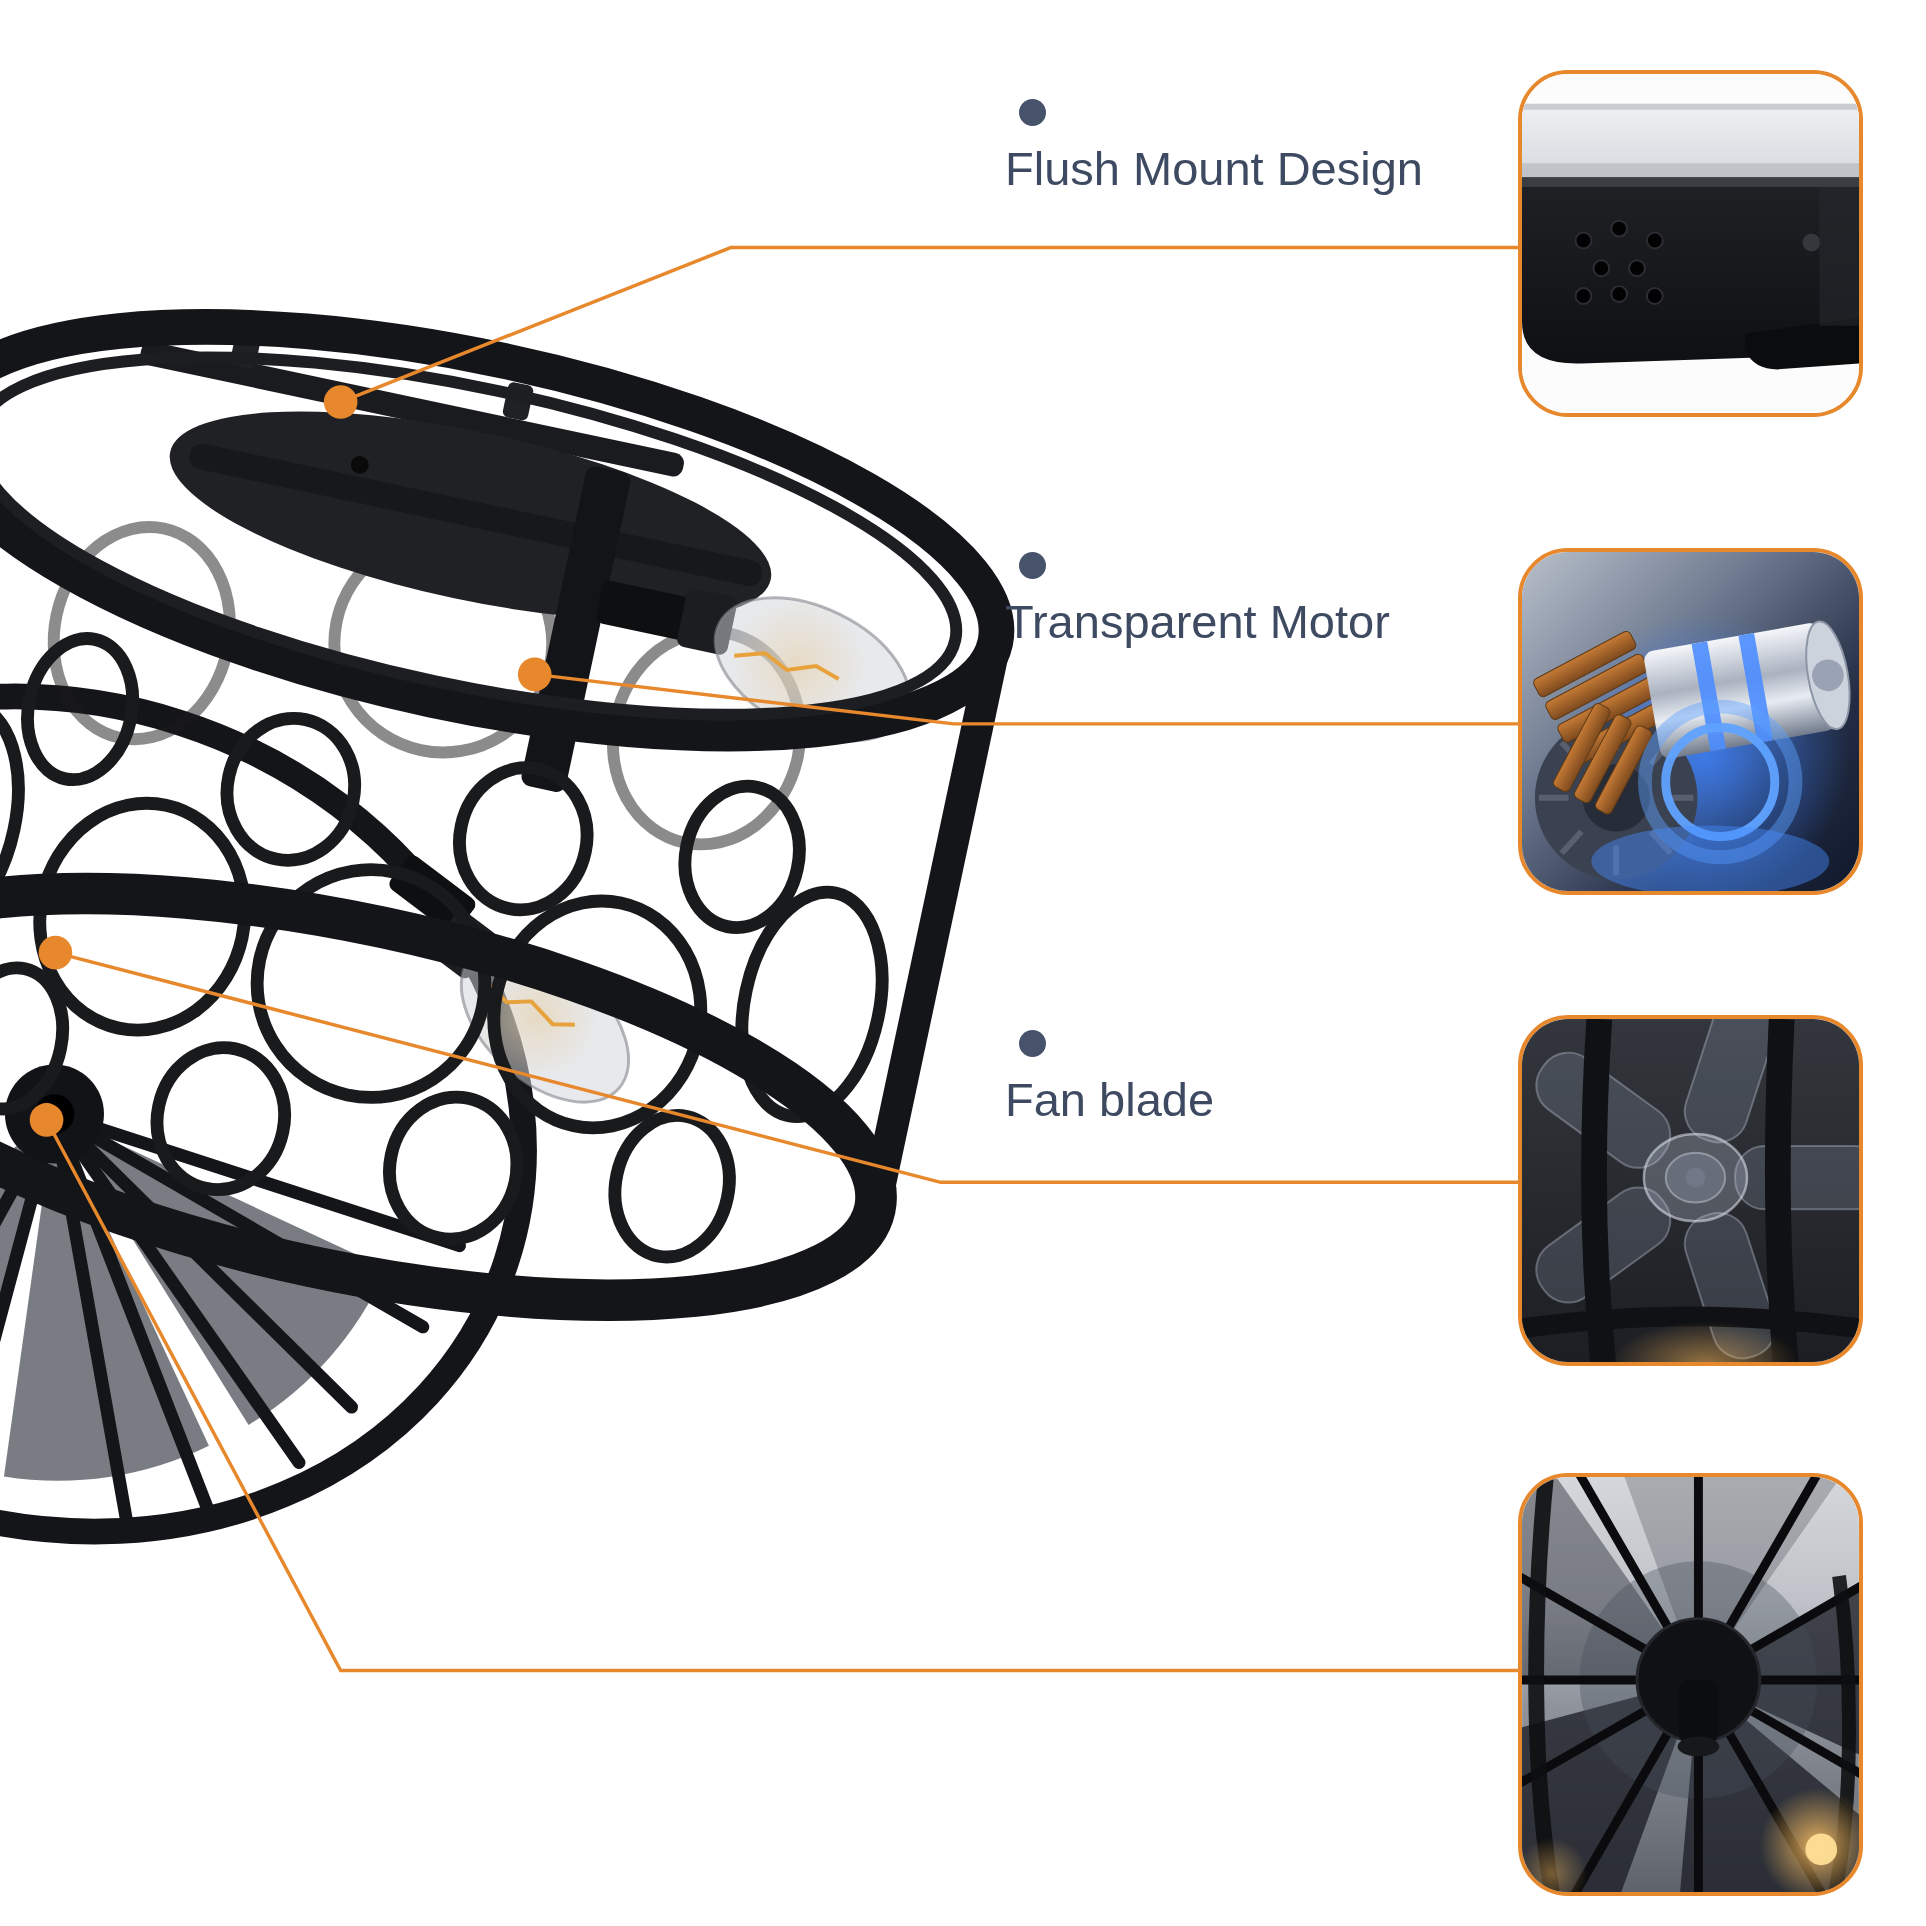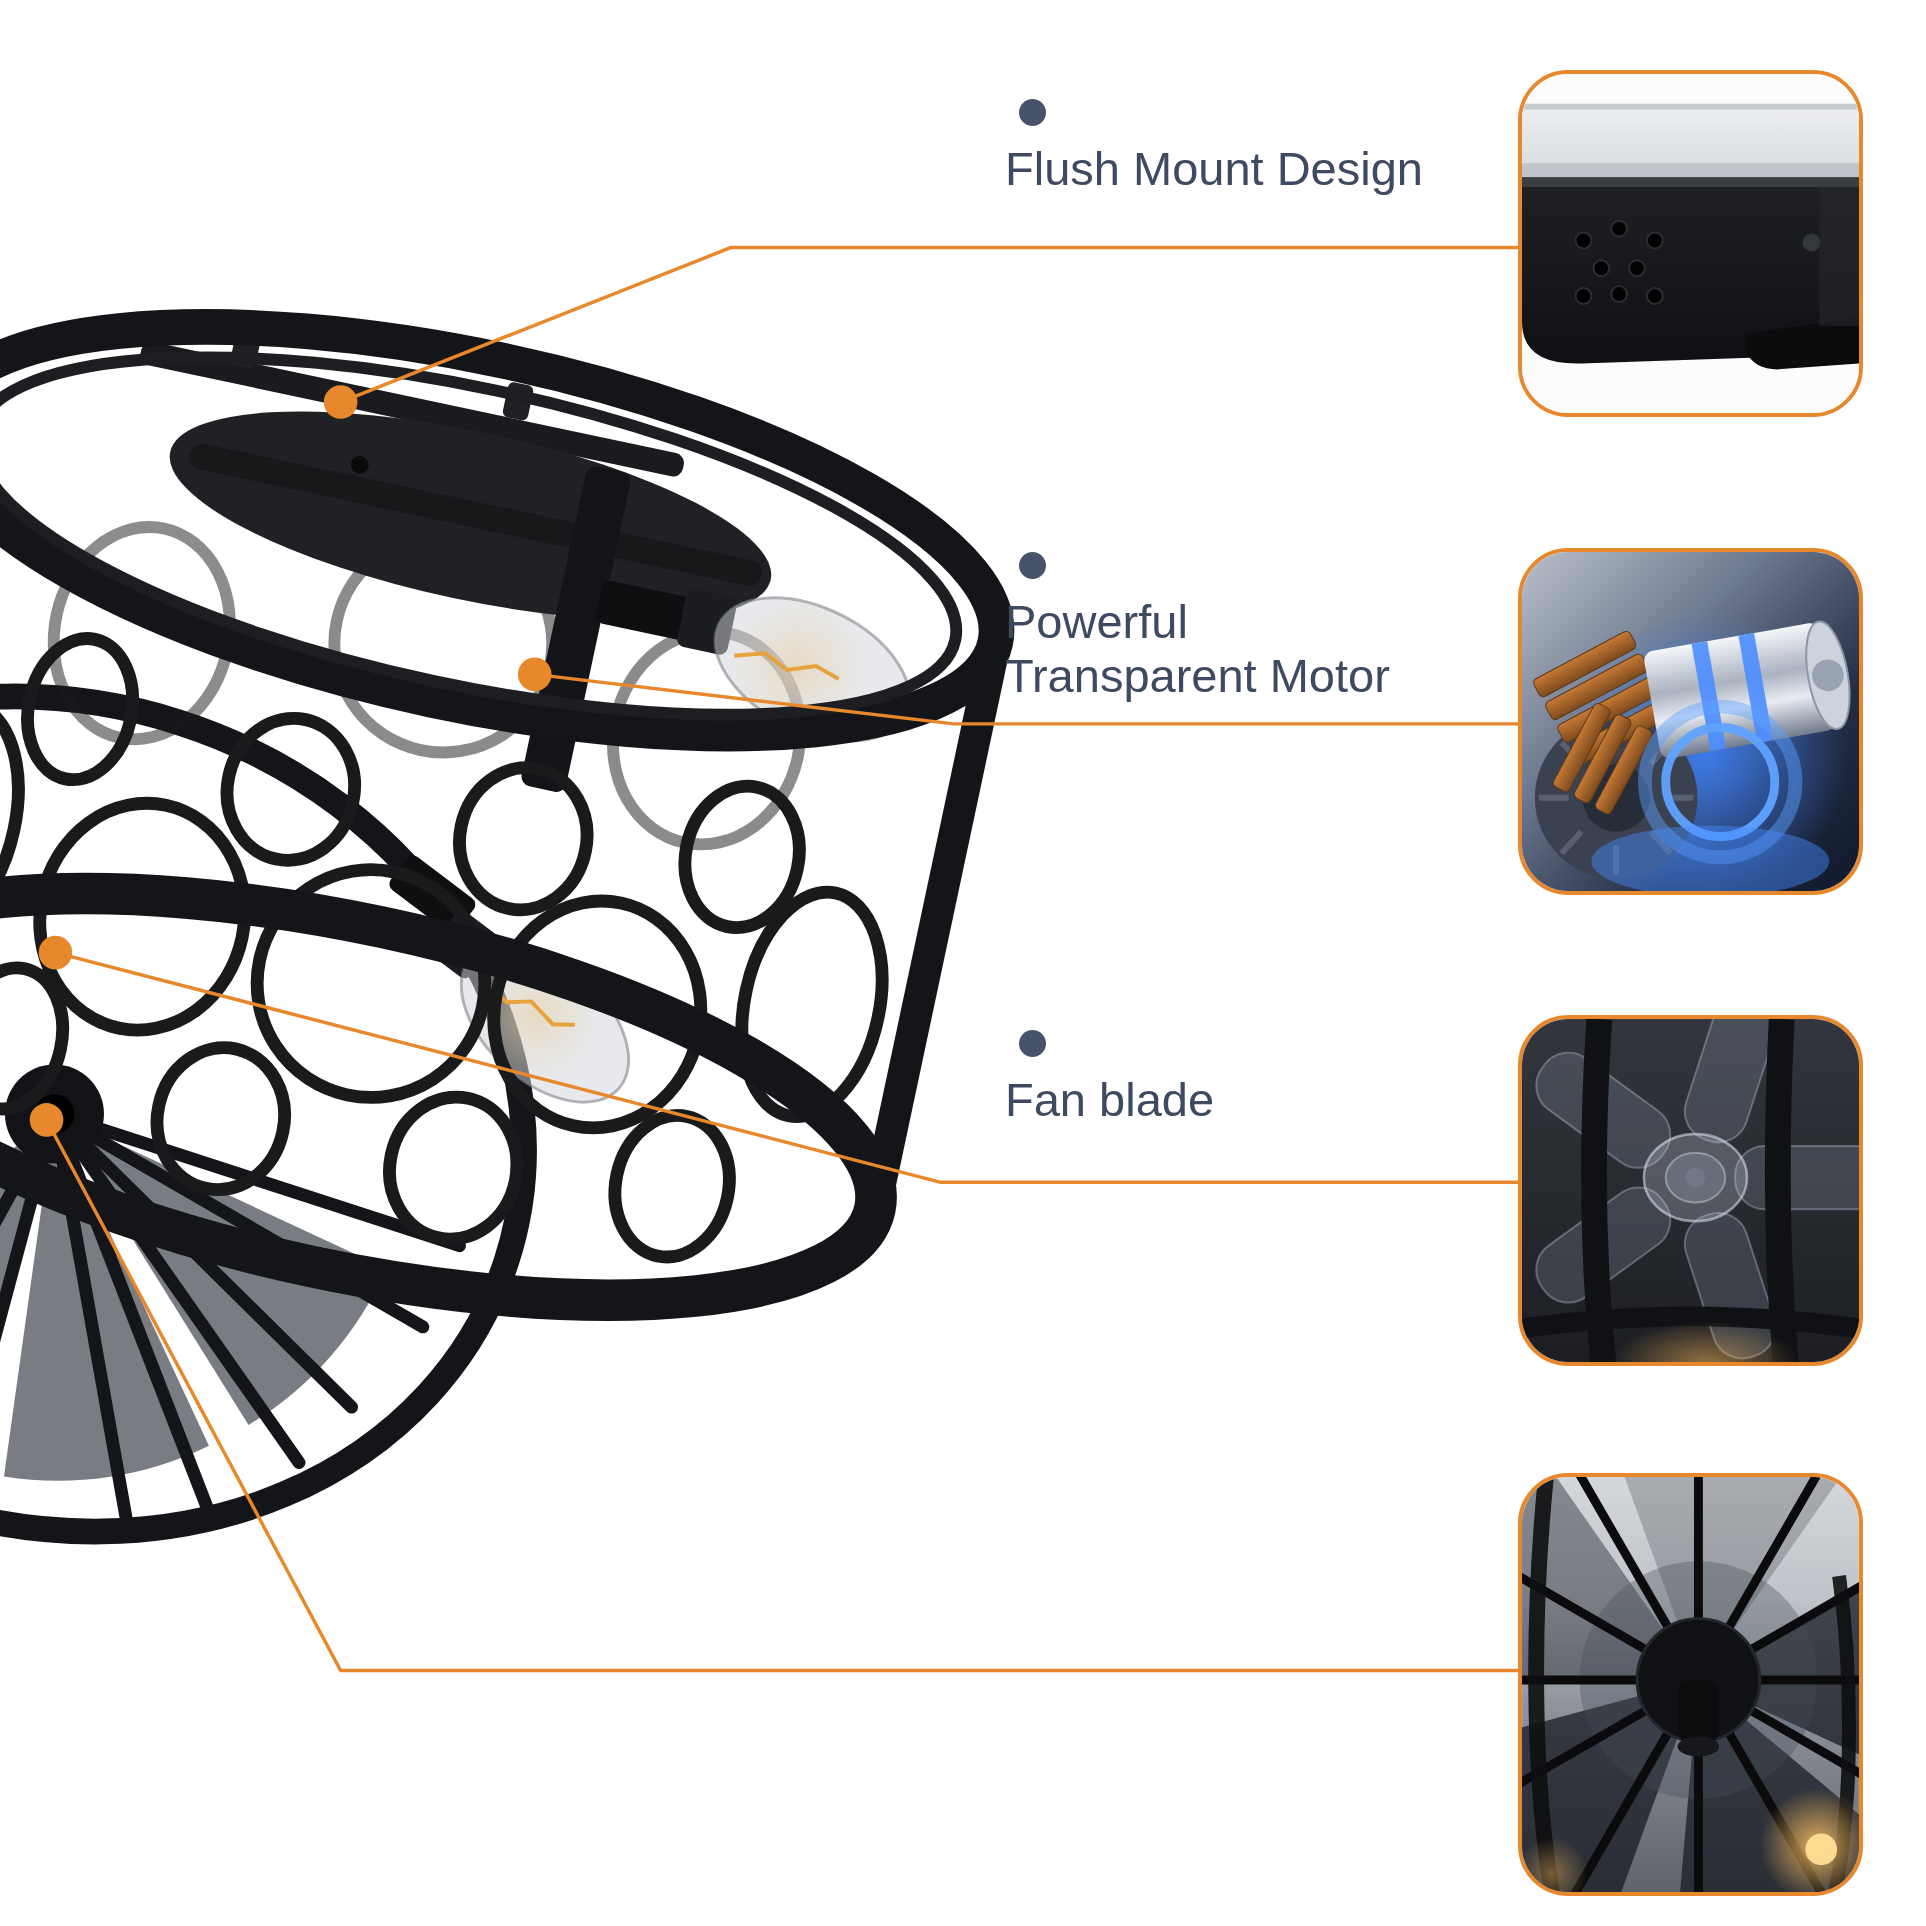--- a/index.html
+++ b/index.html
@@ -1,21 +1,21 @@
 <!DOCTYPE html>
 <html><head>
 <meta charset="utf-8">
 <style>
   html,body{margin:0;padding:0;}
   body{
     width:1927px;height:1927px;background:#ffffff;
     font-family:"Liberation Sans", sans-serif;
     position:relative;overflow:hidden;
   }
-  .canvas{position:relative;width:1880px;height:1927px;}
+  .canvas{position:relative;width:1880px;height:1927px;text-align:center;}
   .art-layer{position:absolute;left:0;top:0;width:1927px;height:1927px;}
   .callout{position:absolute;color:#3E4A61;}
   .callout .dot{
     display:block;width:27px;height:27px;border-radius:50%;
     background:#47536B;margin:0 0 16px 14px;
   }
   .callout .line{font-size:47px;line-height:1.15;white-space:nowrap;font-weight:400;}
   .thumb{
     position:absolute;border:4px solid #E8882C;border-radius:50px;
     overflow:hidden;background:#ffffff;box-sizing:border-box;
@@ -134,21 +134,20 @@
     </g>
   </svg>
 
   <div class="callout" style="left:1005px;top:99px;">
     <span class="dot"></span>
     <div class="line">Flush Mount Design</div>
   </div>
 
   <div class="callout" style="left:1005px;top:552px;">
     <span class="dot"></span>
-    <div class="line">Powerful</div>
     <div class="line">Transparent Motor</div>
   </div>
 
   <div class="callout" style="left:1005px;top:1030px;">
     <span class="dot"></span>
     <div class="line">Fan blade</div>
   </div>
 
 
   <div class="thumb" style="left:1518px;top:70px;width:345px;height:347px;">

